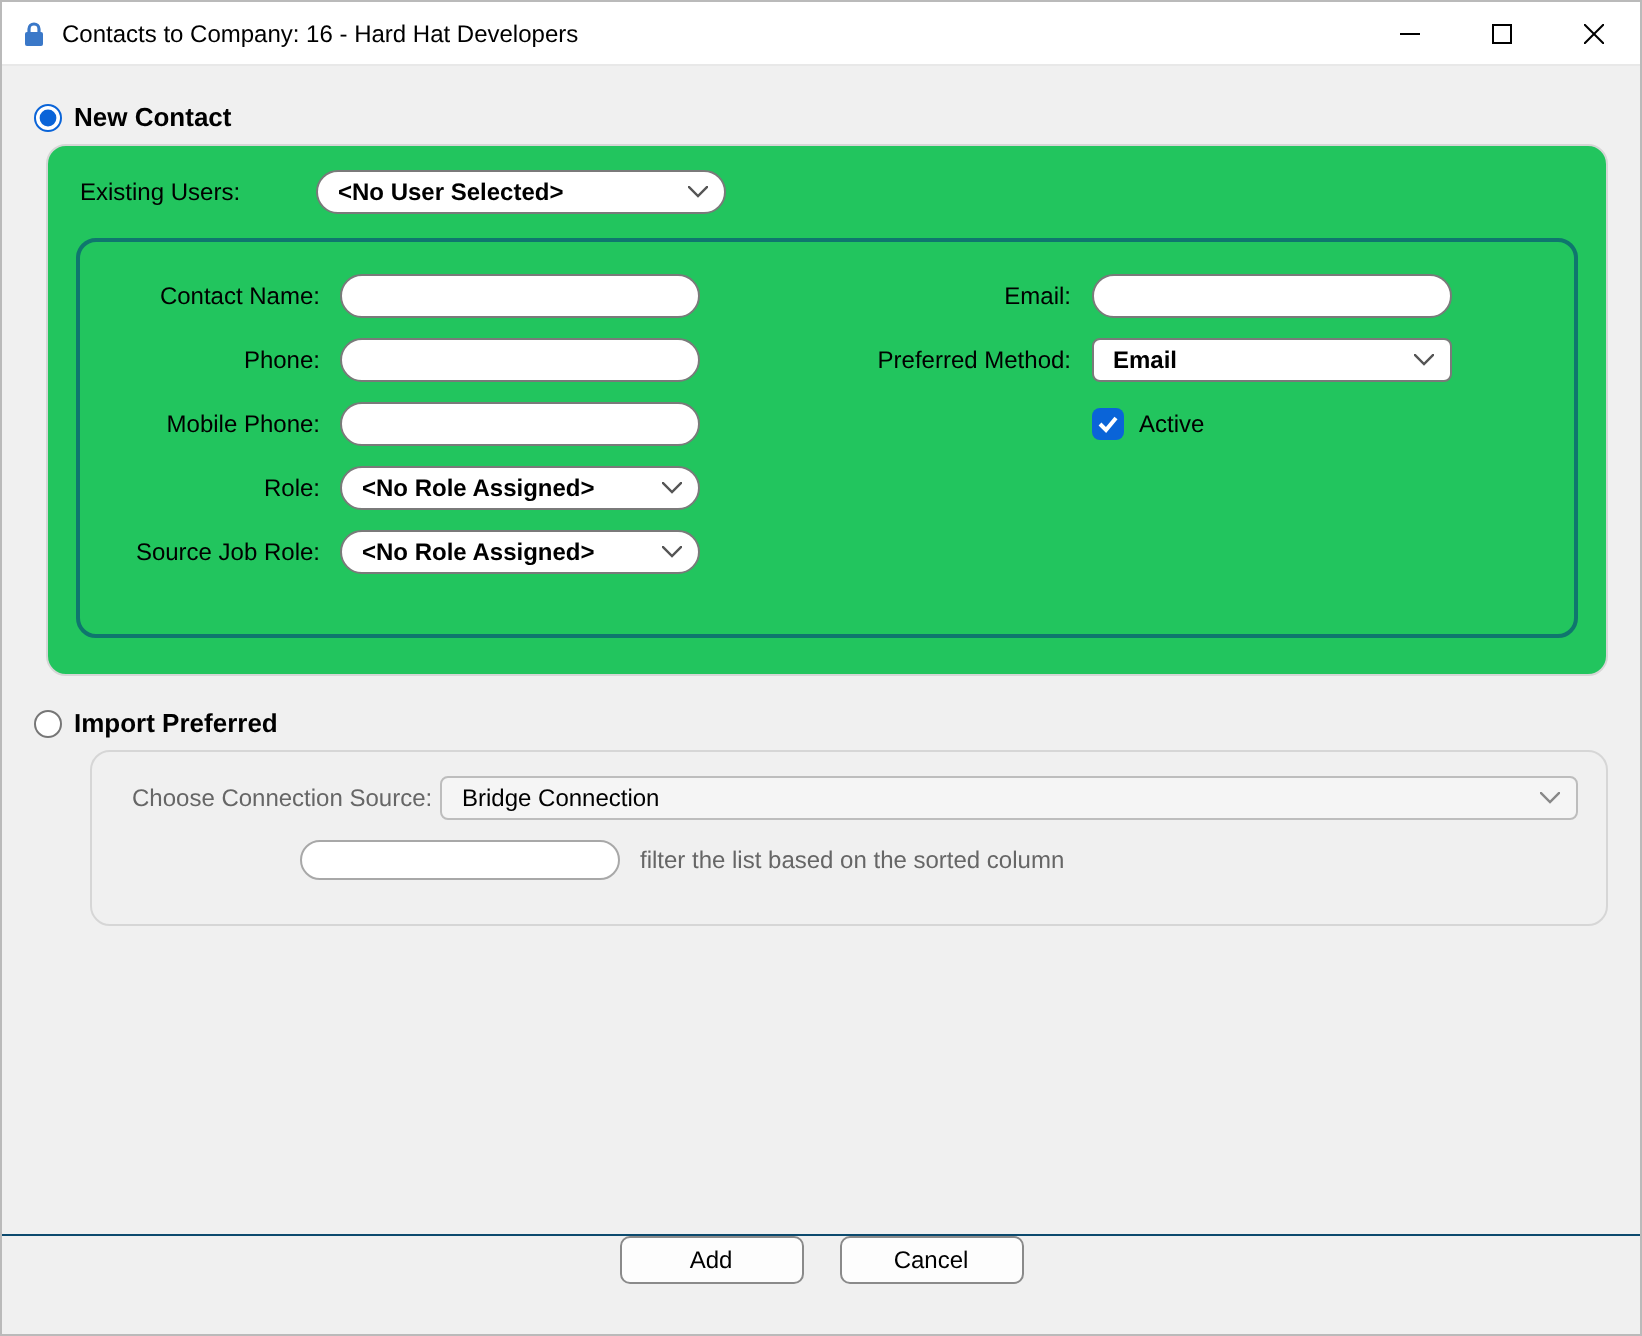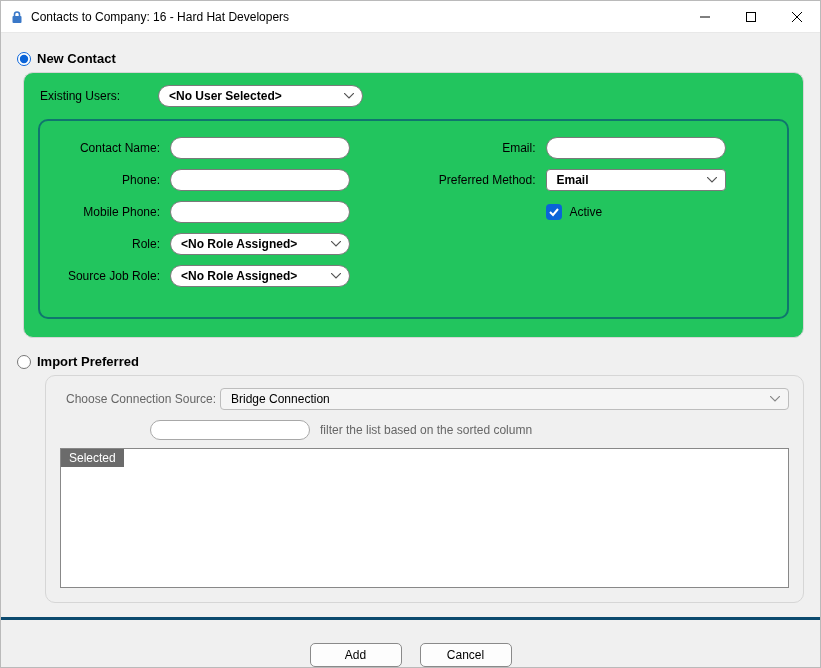--- a/index.html
+++ b/index.html
@@ -206,23 +206,23 @@
     background: #6b6b6b;
     color: #fff;
     padding: 2px 8px;
     font-size: 12px;
     border-right: 1px solid #fff;
   }
 
   .footer {
     height: 50px;
     background: #f0f0f0;
-    border-top: 3px solid #0c4a6e;
-    display: flex;
-    align-items: flex-end;
+    border-top: 1px solid #0c4a6e;
+    display: flex;
+    align-items: flex-start;
     justify-content: center;
     gap: 18px;
   }
   .btn {
     width: 92px;
     height: 24px;
     border: 1px solid #8a8a8a;
     border-radius: 5px;
     background: #fdfdfd;
     font: inherit;
@@ -366,25 +366,20 @@
               <svg width="10" height="6">
                 <path d="M0 0 L5 5 L10 0" fill="none" stroke="#888" stroke-width="1.2"></path>
               </svg>
             </span>
         </div>
       </div>
       <div class="filter-row">
         <div class="filter-input"></div>
         <span>filter the list based on the sorted column</span>
       </div>
-      <div class="grid">
-        <div class="grid-header">
-          <div class="gh-cell" style="width:64px">Selected</div>
-        </div>
-      </div>
     </div>
 
   </div>
 
   <div class="footer">
     <button class="btn">Add</button>
     <button class="btn">Cancel</button>
   </div>
 
 </div>

